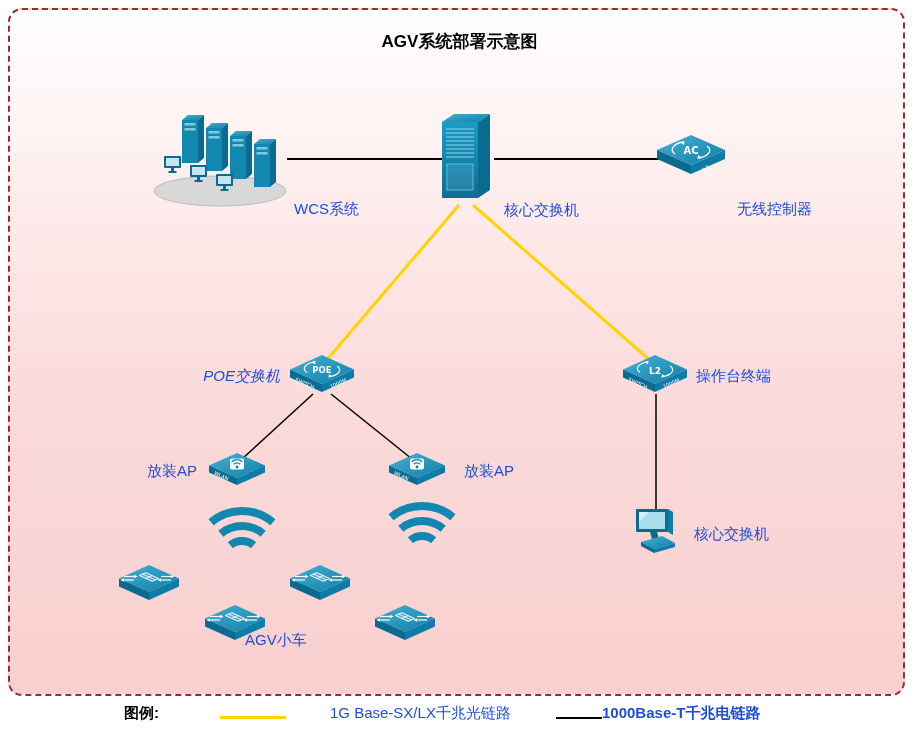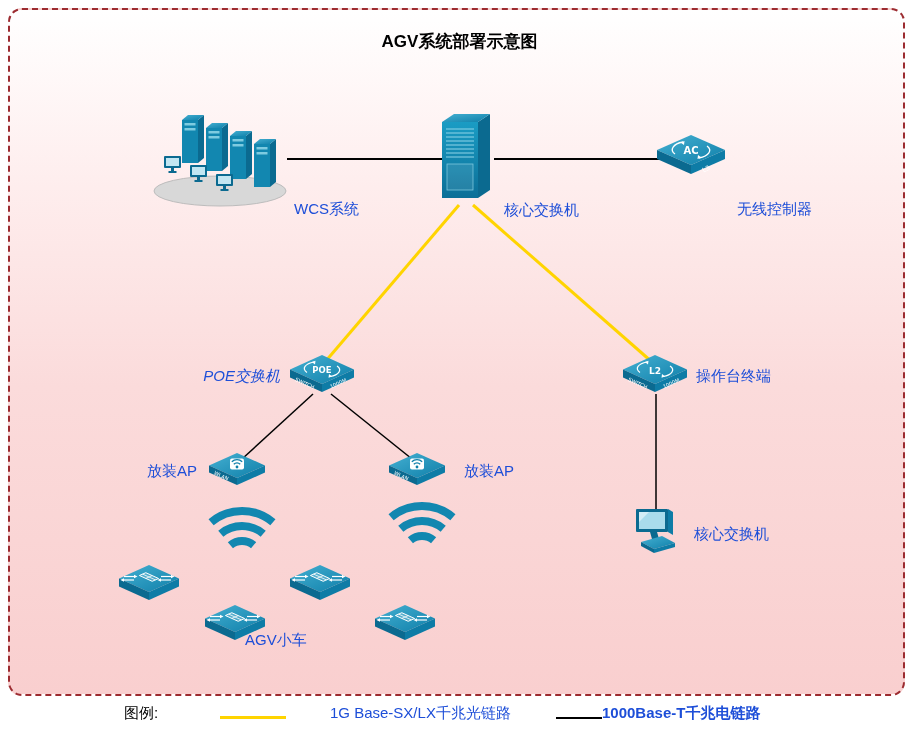--- a/index.html
+++ b/index.html
@@ -17,21 +17,21 @@
   .title {
     position:absolute; top:30px; left:0; width:100%; text-align:center;
     font-size:17px; font-weight:bold; color:#000;
   }
   .lines { position:absolute; left:0; top:0; }
   .lines line.copper { stroke:var(--copper-link,#000); stroke-width:2; }
   .lines line.copper-thin { stroke:var(--copper-link,#000); stroke-width:1.5; }
   .lines line.fiber { stroke:var(--fiber-link,#ffd400); stroke-width:3; }
   .icon { position:absolute; overflow:visible; }
   .label { position:absolute; font-size:15px; color:#1d4ed8; white-space:nowrap; }
-  .legend-heading { position:absolute; font-size:15px; font-weight:normal; color:#000; white-space:nowrap; }
+  .legend-heading { position:absolute; font-size:15px; font-weight:bold; color:#000; white-space:nowrap; }
   .swatch { position:absolute; }
   .f-front{ fill:var(--device,#1287b0); }
   .f-side { fill:var(--device-dark,#0b6a90); }
   .f-mid  { fill:var(--device-mid,#0e7ca6); }
   .badge { fill:#fff; font-weight:bold; font-family:"DejaVu Sans",sans-serif; }
   .edge-text { fill:#fff; font-family:"DejaVu Sans",sans-serif; }
   .vent line { stroke:#8fd4e8; stroke-width:1; }
   .wifi-arc { stroke:var(--device,#1287b0); stroke-width:8; fill:none; }
   .white-line { stroke:#fff; fill:none; }
   .defs-holder { position:absolute; width:0; height:0; overflow:hidden; }

